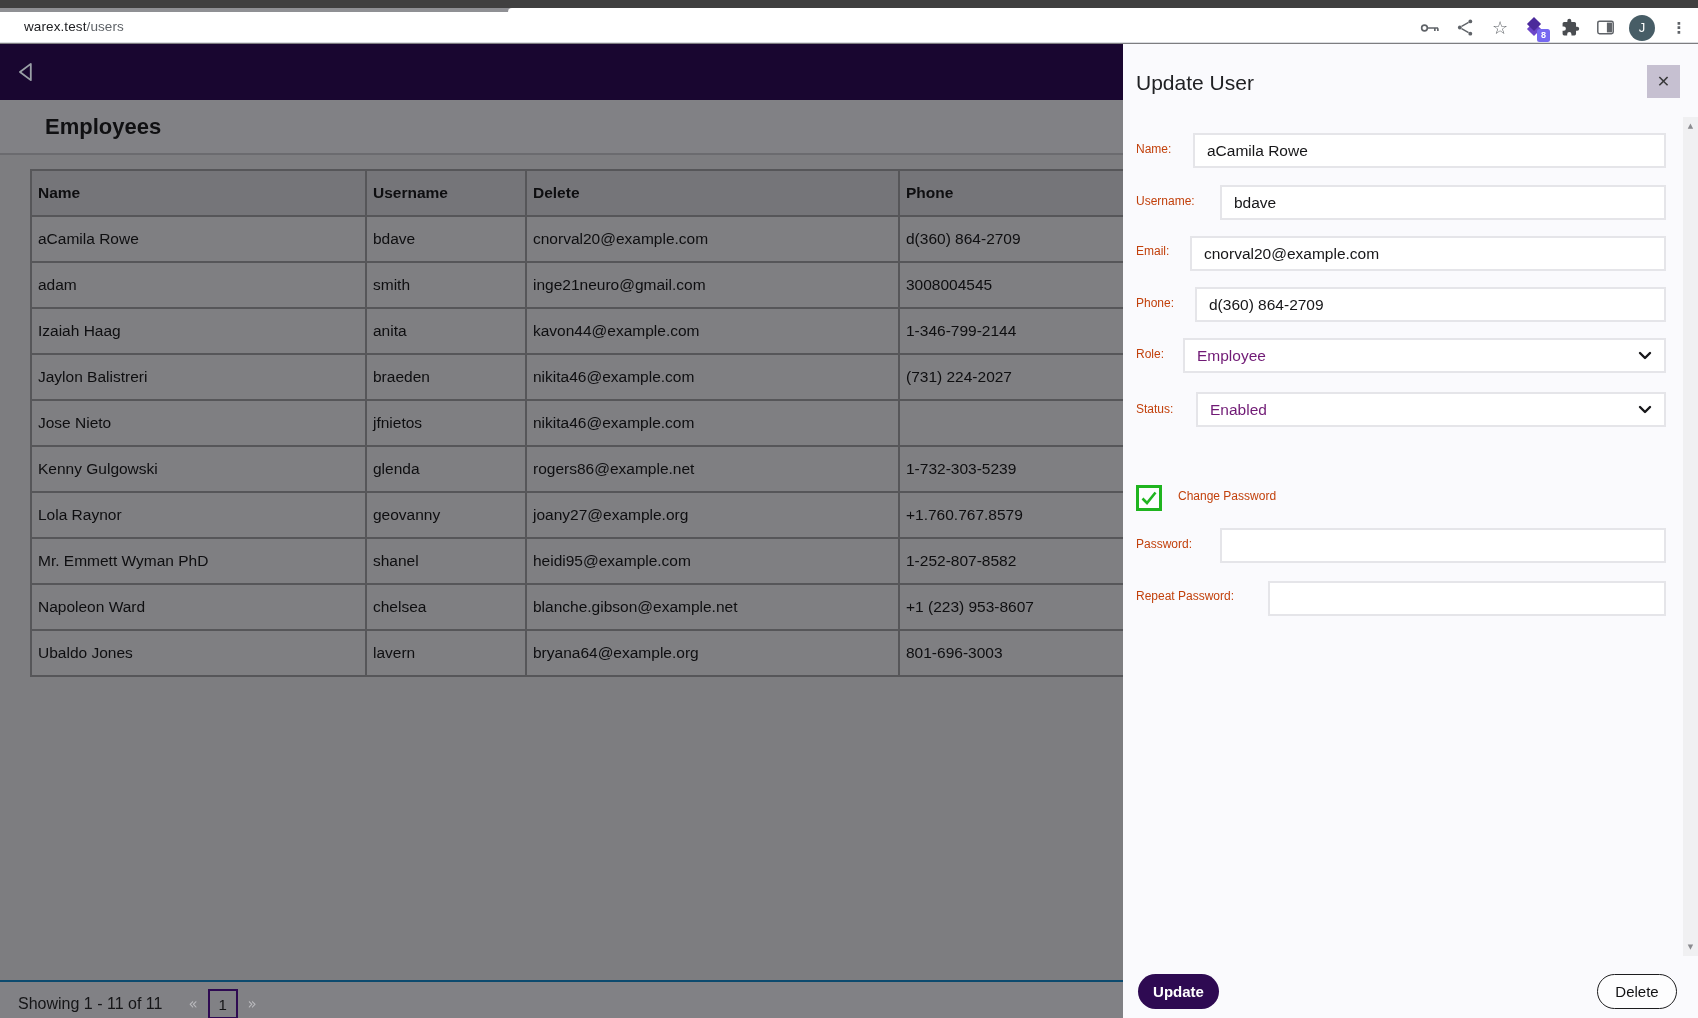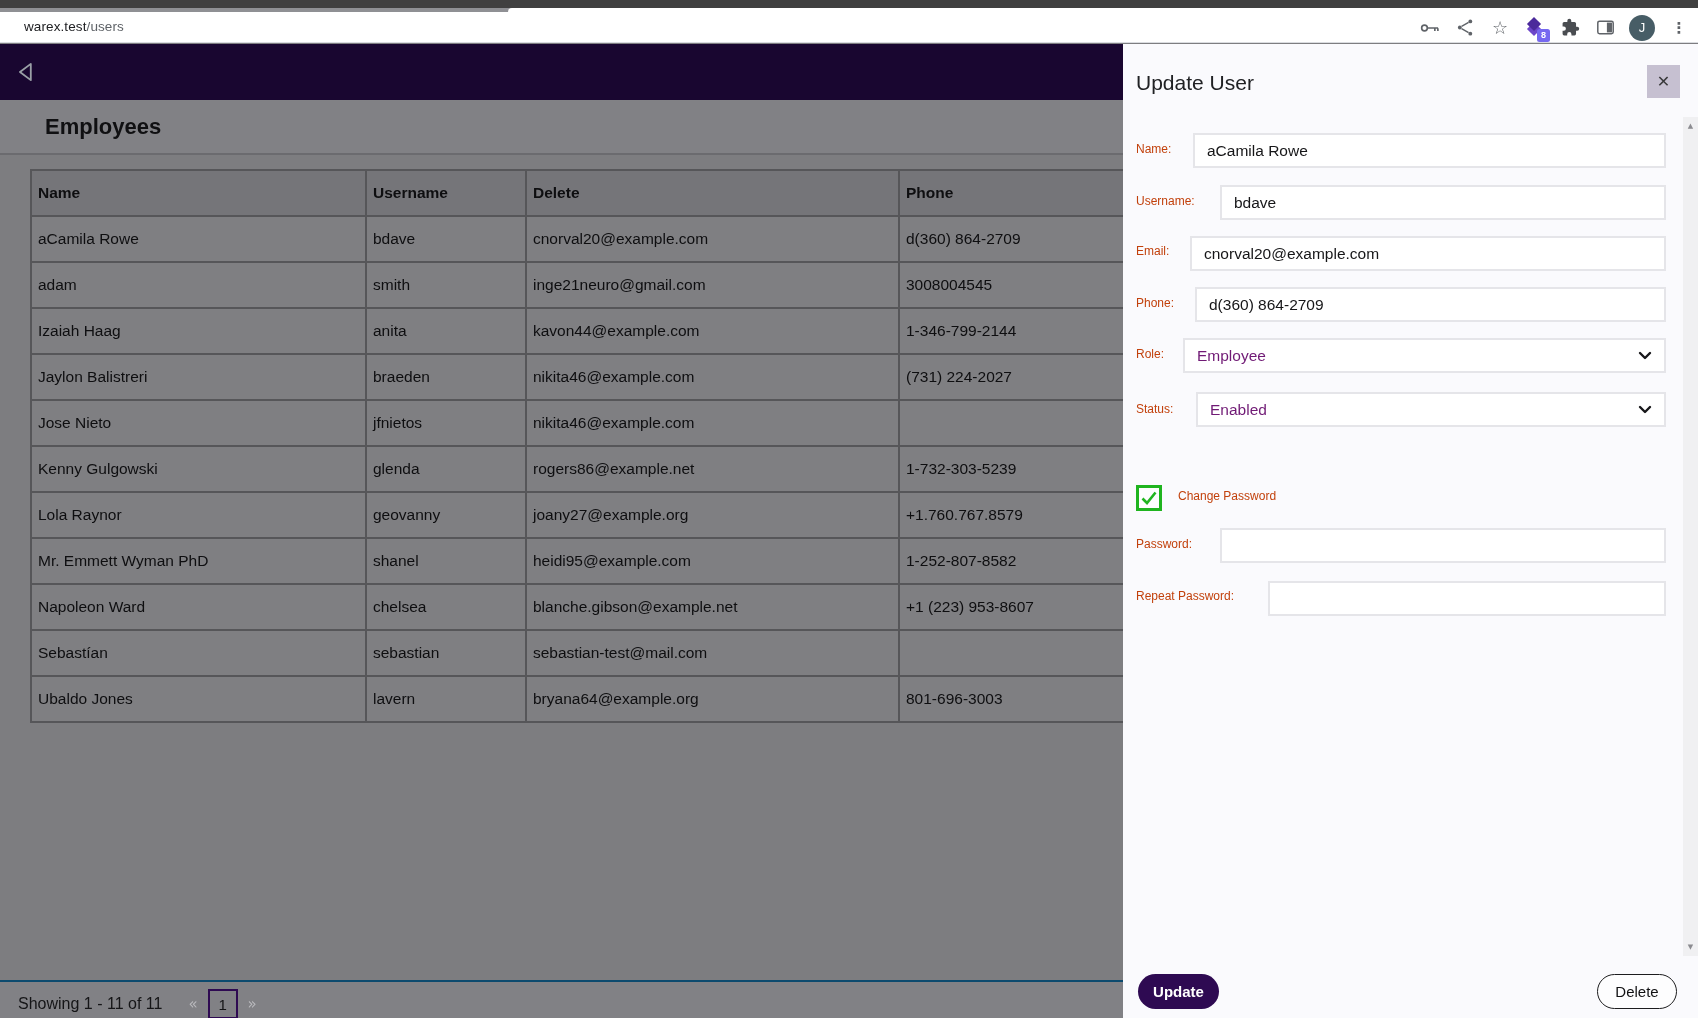--- a/index.html
+++ b/index.html
@@ -203,26 +203,20 @@
       <td>1-252-807-8582</td>
     </tr>
 
     <tr>
       <td>Napoleon Ward</td>
       <td>chelsea</td>
       <td>blanche.gibson@example.net</td>
       <td>+1 (223) 953-8607</td>
     </tr>
 
-    <tr>
-      <td>Sebastían</td>
-      <td>sebastian</td>
-      <td>sebastian-test@mail.com</td>
-      <td></td>
-    </tr>
 
     <tr>
       <td>Ubaldo Jones</td>
       <td>lavern</td>
       <td>bryana64@example.org</td>
       <td>801-696-3003</td>
     </tr>
   </tbody>
   </table>
 

